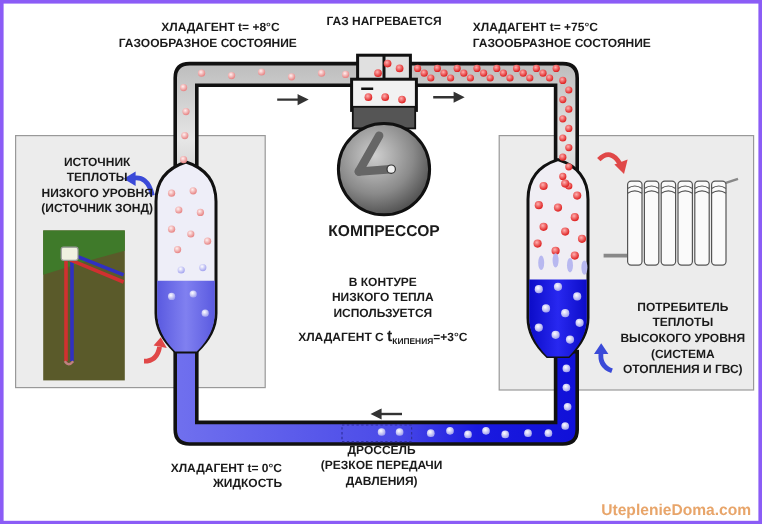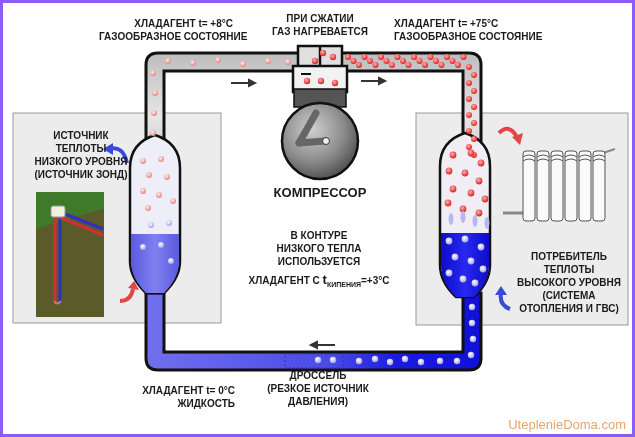--- a/index.html
+++ b/index.html
@@ -2,21 +2,21 @@
 <html><head>
 <meta charset="utf-8">
 <style>
   html, body { margin:0; padding:0; background:#000; }
   #frame { position:relative; width:635px; height:437px; background:#fff; overflow:hidden;
            border:3px solid #8b5cf6; box-sizing:border-box; font-family:"Liberation Sans", sans-serif; }
   .lbl { position:absolute; font-weight:bold; font-size:10px; line-height:13px; color:#1a1a1a; white-space:nowrap; }
   .center { text-align:center; }
   .right { text-align:right; }
   svg { position:absolute; left:0; top:0; }
-  #watermark { position:absolute; right:6px; bottom:2px; font-size:13px; color:#e8a56a; font-weight:normal; }
+  #watermark { position:absolute; right:6px; bottom:2px; font-size:13px; color:#e8a56a; font-weight:bold; }
   .sub { font-size:7px; vertical-align:-3px; }
   .tbig { font-size:13px; }
 </style>
 </head>
 <body>
 
 <div id="frame">
 <svg width="635" height="437" viewBox="0 0 635 437">
   <defs>
     <linearGradient id="gasGrad" x1="0" y1="0" x2="0" y2="1">
@@ -239,21 +239,20 @@
         <ellipse cx="472" cy="218" rx="2.5" ry="6" fill="#b8b8f0"></ellipse>
         <ellipse cx="484" cy="220" rx="2.5" ry="6" fill="#b8b8f0"></ellipse>
       </g>
 </svg>
 
 <div class="lbl right" style="left:96px;top:14px;width:134px;">
   <div>ХЛАДАГЕНТ  t= +8°C</div>
   <div>ГАЗООБРАЗНОЕ СОСТОЯНИЕ</div>
 </div>
 <div class="lbl center" style="left:256px;top:9px;width:122px;">
-  <div>ПРИ СЖАТИИ</div>
   <div>ГАЗ НАГРЕВАЕТСЯ</div>
 </div>
 <div class="lbl" style="left:391px;top:14px;">
   <div>ХЛАДАГЕНТ  t= +75°C</div>
   <div>ГАЗООБРАЗНОЕ СОСТОЯНИЕ</div>
 </div>
 <div class="lbl center" style="left:26px;top:126px;width:104px;">
   <div>ИСТОЧНИК</div>
   <div>ТЕПЛОТЫ</div>
   <div>НИЗКОГО УРОВНЯ</div>
@@ -272,17 +271,17 @@
   <div>ВЫСОКОГО УРОВНЯ</div>
   <div>(СИСТЕМА</div>
   <div>ОТОПЛЕНИЯ И ГВС)</div>
 </div>
 <div class="lbl right" style="left:96px;top:381px;width:136px;">
   <div>ХЛАДАГЕНТ  t= 0°C</div>
   <div>ЖИДКОСТЬ</div>
 </div>
 <div class="lbl center" style="left:260px;top:366px;width:110px;">
   <div>ДРОССЕЛЬ</div>
-  <div>(РЕЗКОЕ ИСТОЧНИК</div>
+  <div>(РЕЗКОЕ ПЕРЕДАЧИ</div>
   <div>ДАВЛЕНИЯ)</div>
 </div>
 <div id="watermark">UteplenieDoma.com</div>
 </div>
 
 </body></html>

